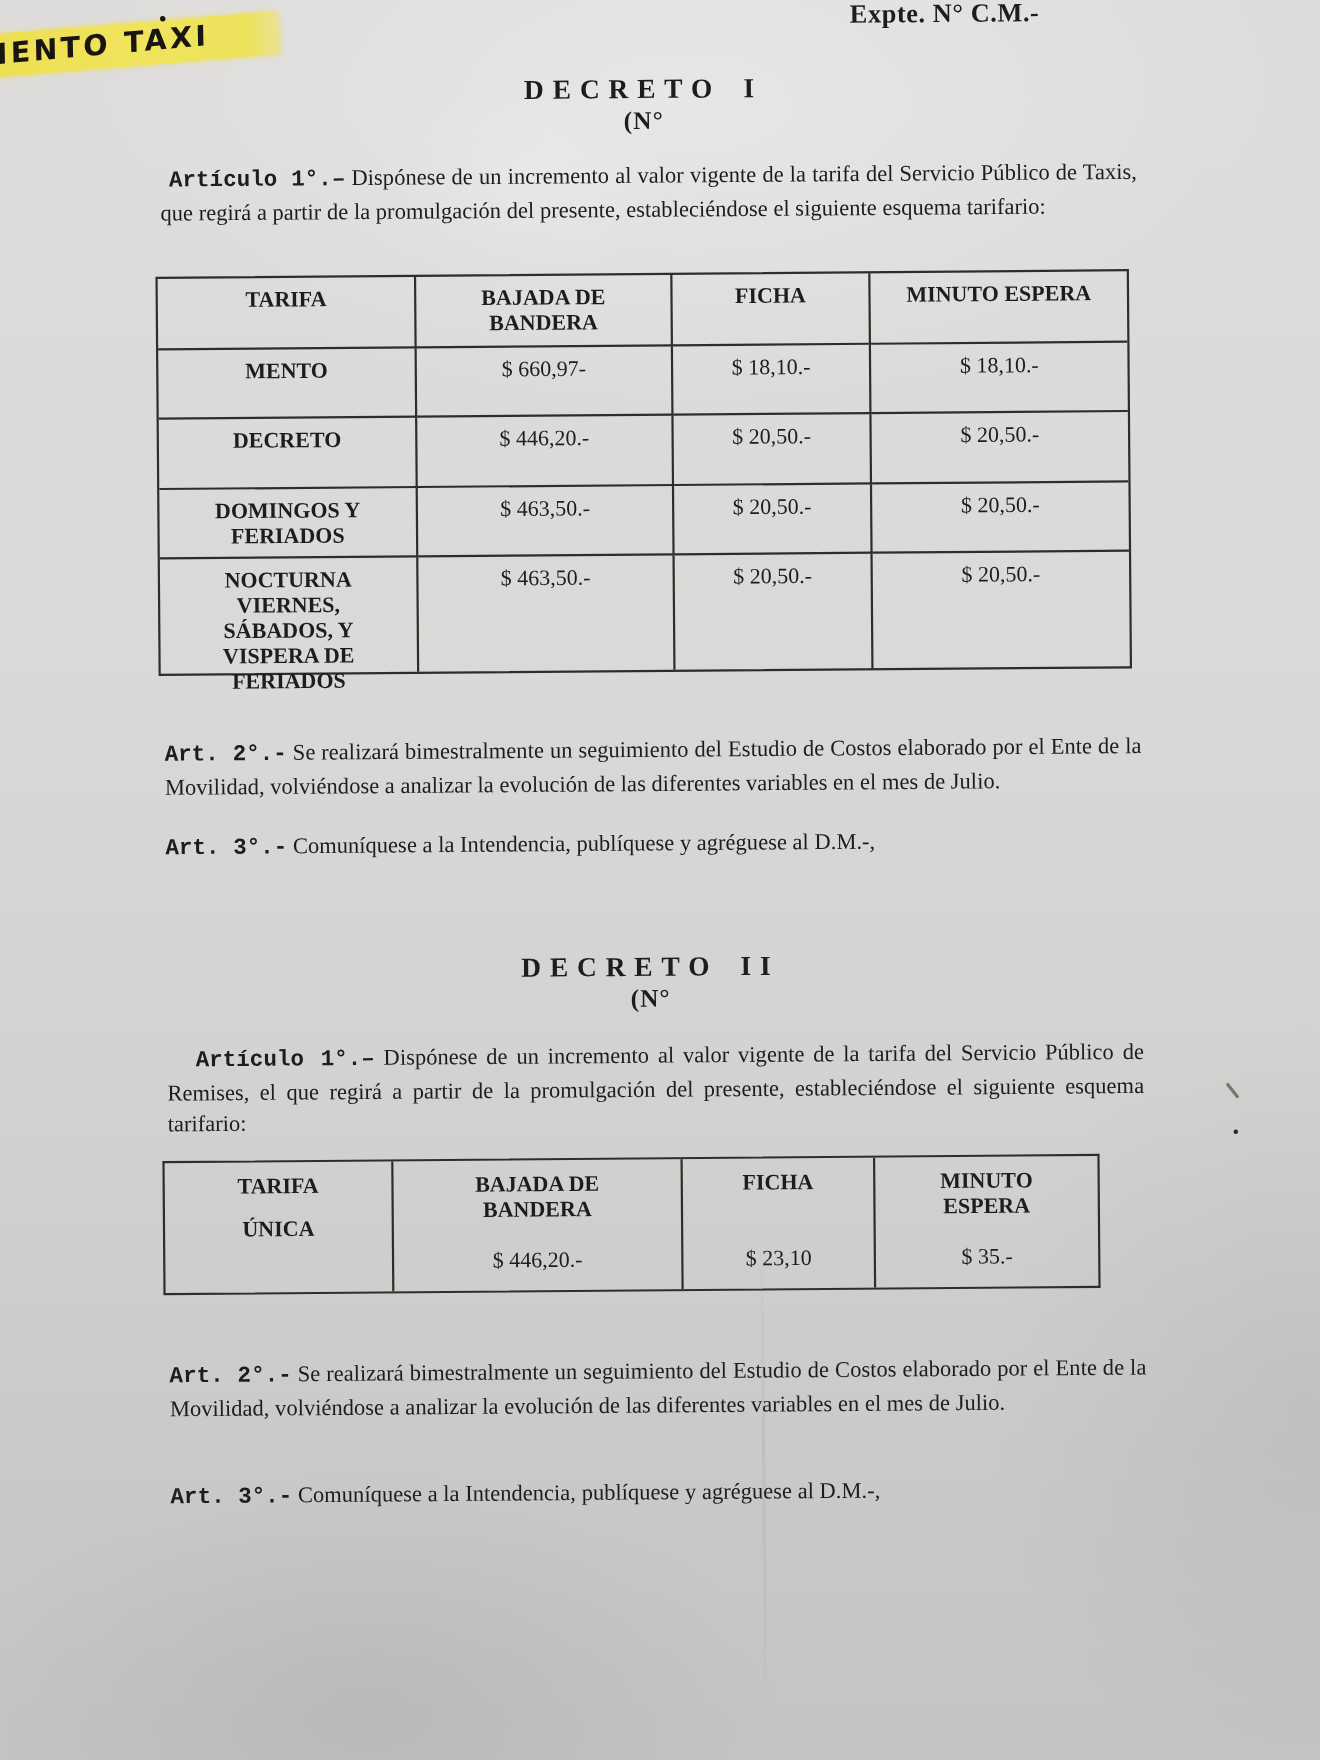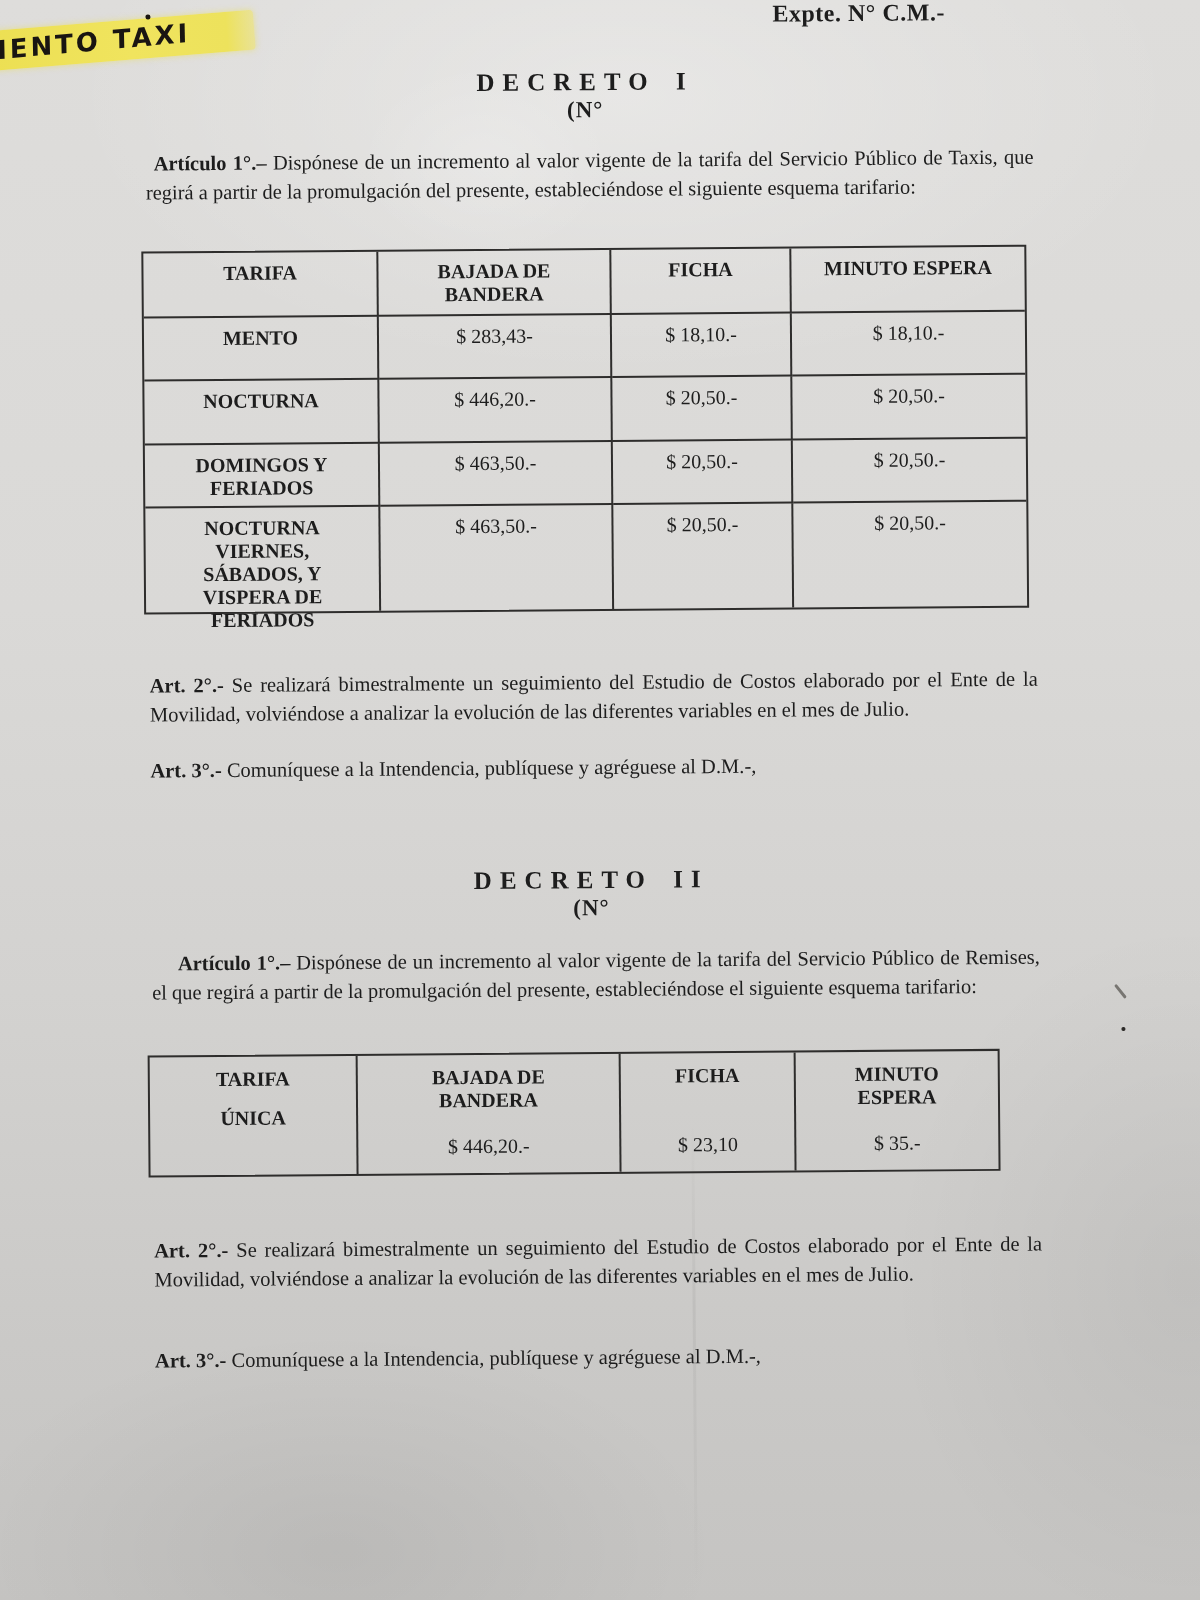--- a/index.html
+++ b/index.html
@@ -29,21 +29,21 @@
   .idot{position:absolute;left:151px;top:11px;width:5px;height:5px;border-radius:50%;background:#1a1510;transform:rotate(-4deg);}
 
   .expte{position:absolute;left:778px;top:2px;width:340px;font-weight:bold;font-size:24px;letter-spacing:0.5px;}
 
   .dtitle{position:absolute;left:145px;width:890px;text-align:center;font-weight:bold;}
   .dtitle .t1{font-size:25px;letter-spacing:8px;word-spacing:6px;}
   .dtitle .t2{font-size:23px;letter-spacing:1px;margin-top:1px;}
   .d1{top:68px;} .d2{top:866px;}
 
   .para{position:absolute;left:150px;width:888px;font-size:20.5px;line-height:28.5px;text-align:justify;}
-  .b{font-weight:bold;}
+  .b{font-weight:bold;font-family:Liberation Mono, monospace;}
   .p1{top:146px;text-indent:8px;}
   .p2{top:946px;text-indent:26px;}
   .pa2a{top:668px;}
   .pa3a{top:753px;text-align:left;}
   .pa2b{top:1233px;}
   .pa3b{top:1343px;text-align:left;}
 
   
   .t1{position:absolute;left:145px;top:248px;width:881px;height:359px;
     display:grid;grid-template-columns:235px 233px 180px 233px;grid-template-rows:65px 63px 64px 63px 104px;
@@ -94,25 +94,25 @@
     <span class="b">Artículo 1°.–</span><span> Dispónese de un incremento al valor vigente de la tarifa del Servicio Público de Taxis, que regirá a partir de la promulgación del presente, estableciéndose el siguiente esquema tarifario:</span>
   </div>
 
   <div class="t1">
     <div class="cell hd"><span class="inner">TARIFA</span></div>
     <div class="cell hd"><span class="inner w140">BAJADA DE BANDERA</span></div>
     <div class="cell hd"><span class="inner">FICHA</span></div>
     <div class="cell hd lastcol"><span class="inner">MINUTO ESPERA</span></div>
 
     <div class="cell name"><span class="inner">MENTO</span></div>
-    <div class="cell"><span class="inner">$ 283,43-</span></div>
+    <div class="cell"><span class="inner">$ 660,97-</span></div>
     <div class="cell"><span class="inner">$ 18,10.-</span></div>
     <div class="cell lastcol"><span class="inner">$ 18,10.-</span></div>
 
-    <div class="cell name"><span class="inner">NOCTURNA</span></div>
+    <div class="cell name"><span class="inner">DECRETO</span></div>
     <div class="cell"><span class="inner">$ 446,20.-</span></div>
     <div class="cell"><span class="inner">$ 20,50.-</span></div>
     <div class="cell lastcol"><span class="inner">$ 20,50.-</span></div>
 
     <div class="cell name"><span class="inner w135">DOMINGOS Y FERIADOS</span></div>
     <div class="cell"><span class="inner">$ 463,50.-</span></div>
     <div class="cell"><span class="inner">$ 20,50.-</span></div>
     <div class="cell lastcol"><span class="inner">$ 20,50.-</span></div>
 
     <div class="cell name lastrow"><span class="inner w180">NOCTURNA VIERNES, SÁBADOS, Y VISPERA DE FERIADOS</span></div>

